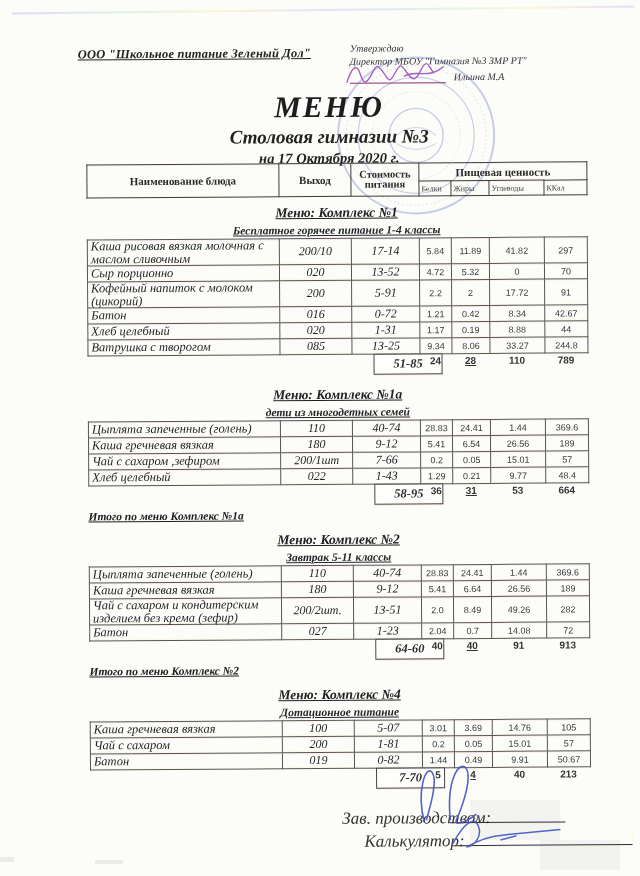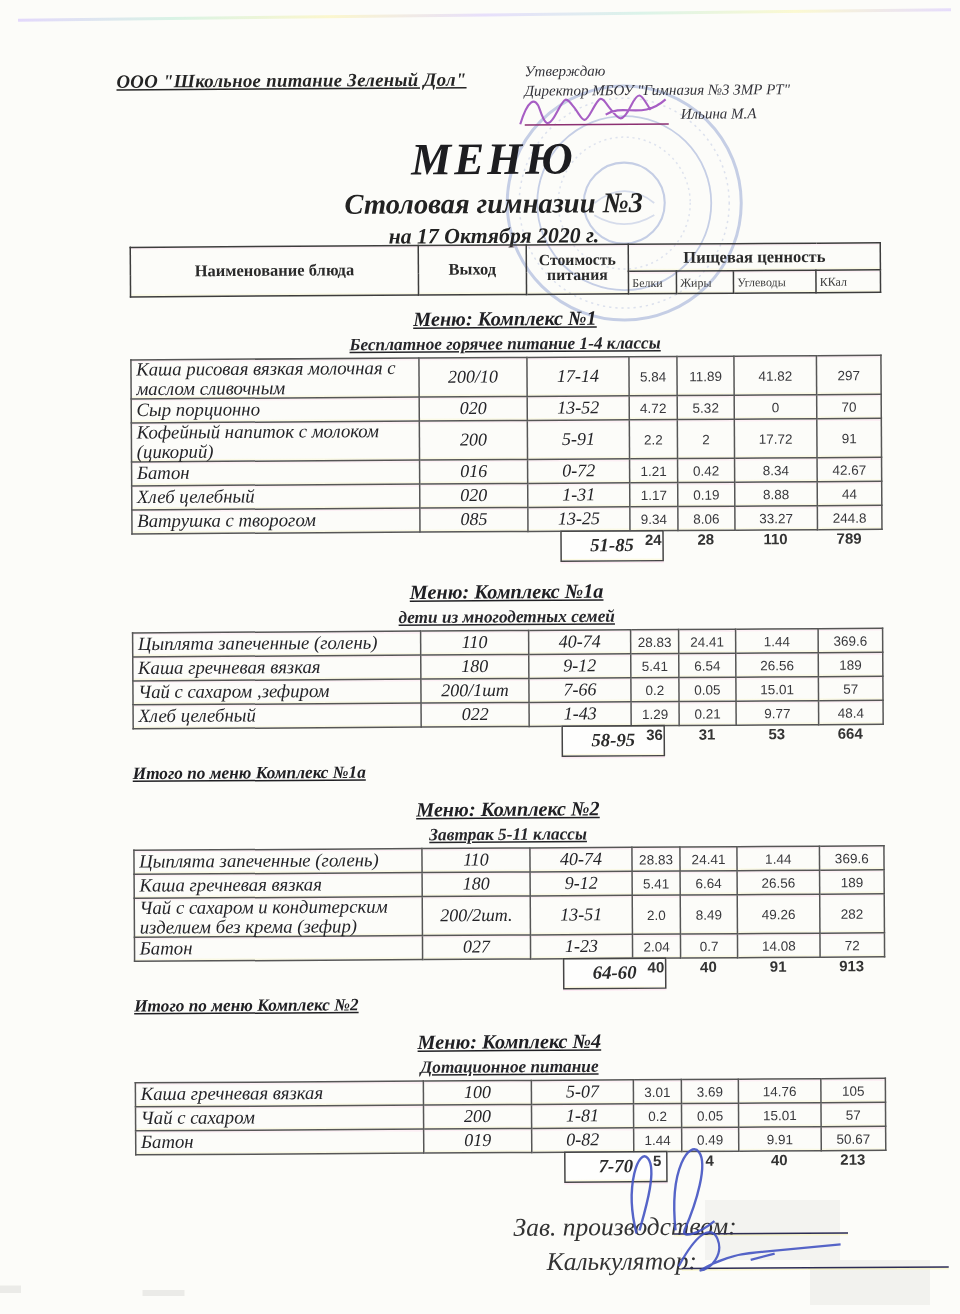--- a/index.html
+++ b/index.html
@@ -48,21 +48,21 @@
   td.num{font-family:"Liberation Sans","DejaVu Sans",sans-serif;font-size:9px;text-align:center;color:#38383c;}
   .menu-table tr{height:15px;}
 
   .totals{position:relative;margin-left:88px;width:500px;height:24px;}
   .t-cost{position:absolute;left:263px;top:-1px;width:67px;height:19px;border:1.3px solid #454545;
           font-weight:bold;font-style:italic;font-size:12.5px;text-align:center;line-height:19px;
           background:rgba(255,255,255,.6);
           box-shadow:0 1px 0 rgba(255,120,210,.15),inset 0 -1px 0 rgba(245,235,120,.2);margin-left:23px;}
   .t-num{position:absolute;top:1px;font-family:"Liberation Sans","DejaVu Sans",sans-serif;
          font-size:10px;font-weight:bold;text-align:center;color:#333;}
-  .t-p{left:332px;width:32px;} .t-f{left:364px;width:38px;}
+  .t-p{left:332px;width:32px;} .t-f{left:364px;width:38px;text-decoration:underline;}
   .t-carb{left:402px;width:55px;} .t-k{left:457px;width:43px;}
 
   .sec-title{width:500px;margin:8px 0 3px 88px;text-align:center;font-weight:bold;font-style:italic;
              font-size:13.5px;text-decoration:underline;color:#202024;}
   .sec-sub{width:500px;margin:0 0 2px 88px;text-align:center;font-weight:bold;font-style:italic;
            font-size:11.5px;text-decoration:underline;color:#26262a;}
   .sec-label{margin:0 0 0 88px;font-weight:bold;font-style:italic;font-size:11.5px;
              text-decoration:underline;color:#202024;height:15px;}
   .section{margin-bottom:8px;}
 

